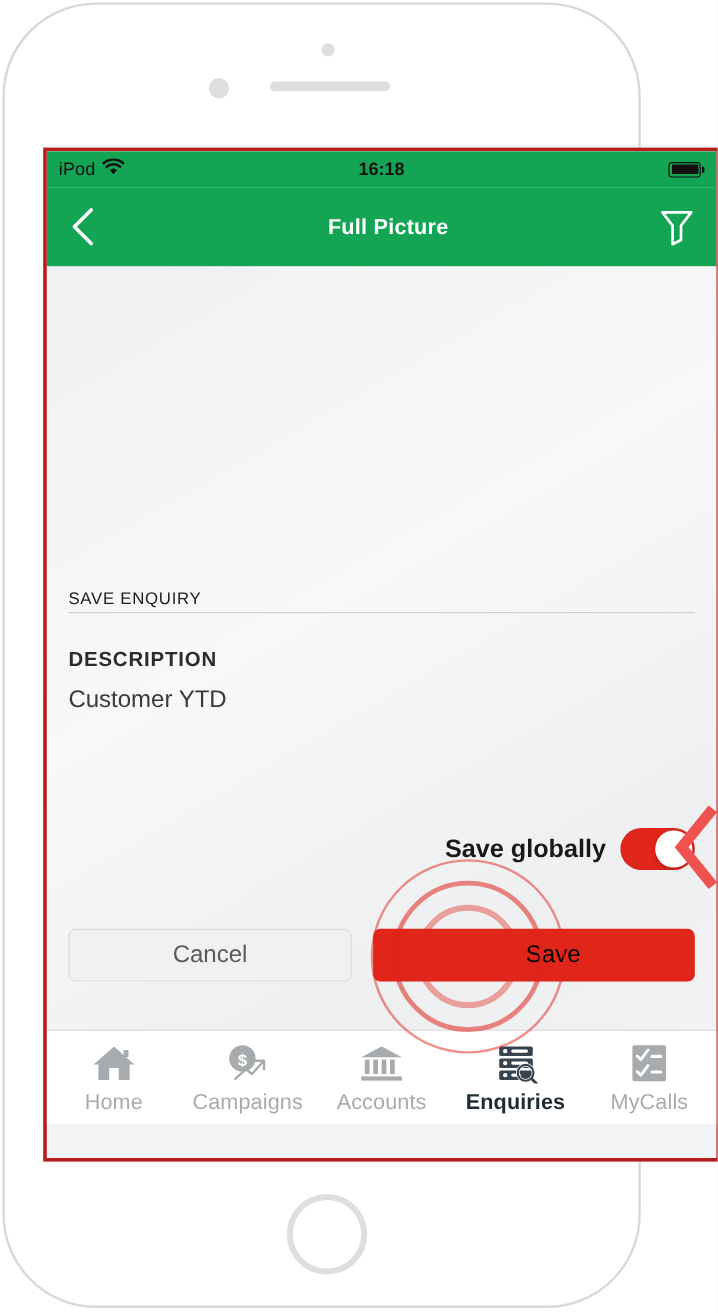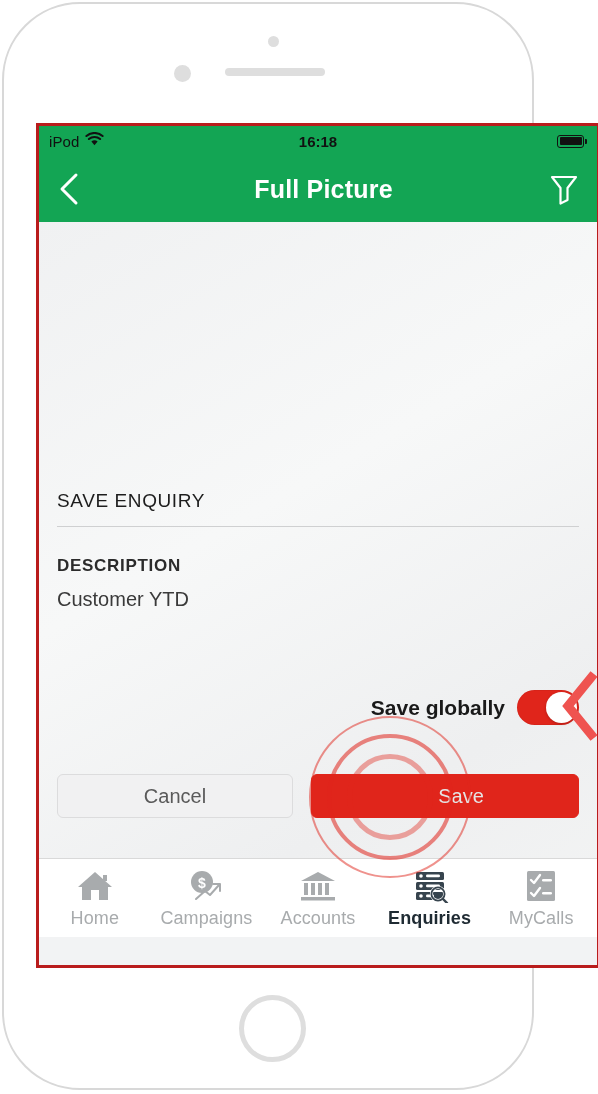--- a/index.html
+++ b/index.html
@@ -150,21 +150,21 @@
     align-items: center;
     position: relative;
     padding: 0 18px;
     box-sizing: border-box;
   }
   .nav-title {
     position: absolute;
     left: 0; right: 0;
     text-align: center;
     color: #ffffff;
-    font-size: 25px;
+    font-size: 18px;
     font-weight: bold;
     letter-spacing: 0.2px;
     pointer-events: none;
     padding-left: 11px;
   }
   .nav-back { position: relative; z-index: 2; cursor: pointer; line-height: 0; }
   .nav-filter { position: relative; z-index: 2; margin-left: auto; cursor: pointer; line-height: 0; }
 
   
   .content {
@@ -173,24 +173,24 @@
     background: linear-gradient(150deg, #f0f1f2 0%, #f7f8f8 40%, #eeeff0 75%, #f3f4f4 100%);
   }
 
   .form-wrap {
     position: absolute;
     left: 18px;
     right: 18px;
     top: 268px;
   }
   .section-title {
-    font-size: 19px;
+    font-size: 14px;
     color: #1d1d1d;
     letter-spacing: 0.6px;
-    padding-bottom: 14px;
+    padding-bottom: 4px;
     border-bottom: 1px solid #cfd0d1;
   }
   .field-label {
     margin-top: 29px;
     font-size: 17px;
     font-weight: bold;
     color: #2b2b2b;
     letter-spacing: 0.7px;
   }
   .field-value {
@@ -255,21 +255,21 @@
     cursor: pointer;
   }
   .btn-cancel {
     background: #f1f1f2;
     border: 1px solid #dcdcdd;
     color: #5a5a5a;
   }
   .btn-save {
     background: #e0251b;
     border: 1px solid #e0251b;
-    color: #e5e5e5;
+    color: #000000;
     position: relative;
     z-index: 3;
     padding-left: 32px;
   }
 
   
   .ripple-group {
     position: absolute;
     left: 351px;
     top: 575px;

